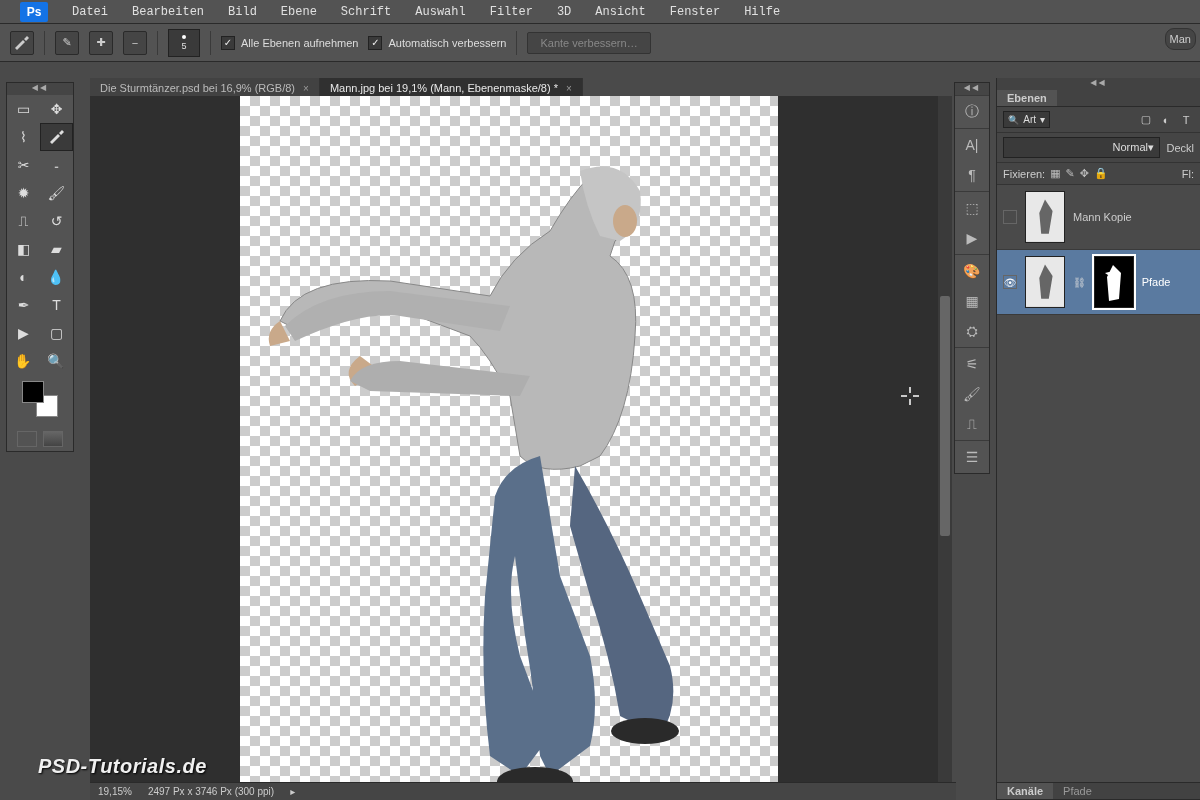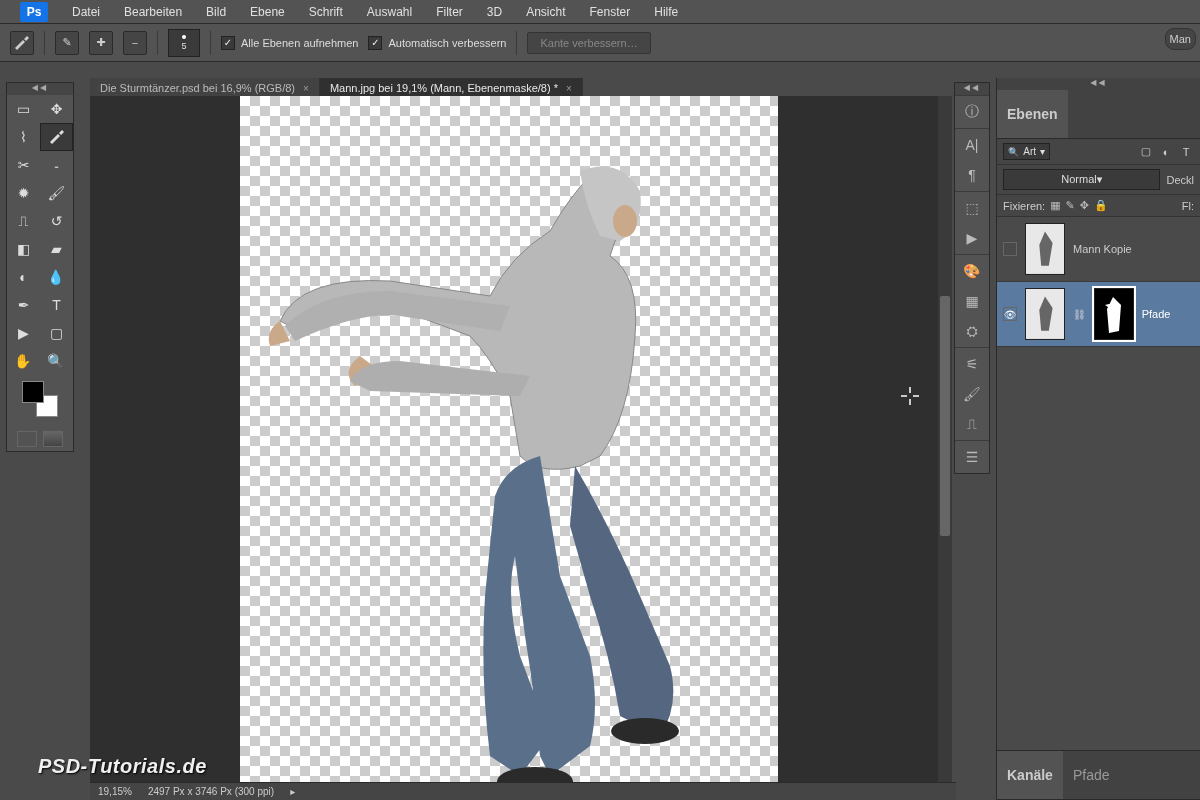--- a/index.html
+++ b/index.html
@@ -1,21 +1,21 @@
 <!DOCTYPE html>
 <html><head>
 <meta charset="utf-8">
 <style>
 * { margin: 0; padding: 0; box-sizing: border-box; font-family: "Segoe UI", Tahoma, sans-serif; }
 body { width: 1200px; height: 800px; background: #4a4a4a; color: #ccc; overflow: hidden; position: relative; font-size: 11px; }
 
 
 .menubar { height: 24px; background: #535353; display: flex; align-items: center; padding-left: 20px; border-bottom: 1px solid #2a2a2a; }
 .ps-logo { width: 28px; height: 20px; background: #1473e6; color: #fff; display: flex; align-items: center; justify-content: center; font-weight: bold; font-size: 12px; border-radius: 2px; margin-right: 12px; }
-.menubar .mi { padding: 0 12px; color: #e0e0e0; font-size: 12px; cursor: pointer; height: 24px; display: flex; align-items: center; }
+.menubar .mi { padding: 0 12px; color: #e0e0e0; font-size: 12px; cursor: pointer; height: 24px; display: flex; align-items: center; font-family: Liberation Mono, monospace; }
 
 
 .optbar { height: 38px; background: #535353; border-bottom: 1px solid #2a2a2a; display: flex; align-items: center; padding: 0 10px; gap: 10px; }
 .tool-ico { width: 24px; height: 24px; background: #454545; border: 1px solid #2a2a2a; border-radius: 2px; display: flex; align-items: center; justify-content: center; color: #ccc; }
 .sep { width: 1px; height: 24px; background: #3a3a3a; }
 .brush-preset { width: 32px; height: 28px; background: #3a3a3a; border: 1px solid #222; display: flex; flex-direction: column; align-items: center; justify-content: center; font-size: 9px; color: #e0e0e0; }
 .brush-preset .dot { width: 4px; height: 4px; background: #fff; border-radius: 50%; margin-bottom: 2px; }
 .chk { display: flex; align-items: center; gap: 6px; font-size: 11px; color: #ddd; }
 .chk .box { width: 14px; height: 14px; background: #3a3a3a; border: 1px solid #222; display: flex; align-items: center; justify-content: center; font-size: 10px; color: #eee; }
 .btn-dim { padding: 4px 12px; background: #454545; border: 1px solid #333; color: #888; font-size: 11px; border-radius: 2px; }
@@ -57,29 +57,29 @@
 .icon-dock { position: absolute; right: 210px; top: 82px; width: 36px; background: #535353; border: 1px solid #2a2a2a; }
 .icon-dock .collapse-arrows { text-align:center; }
 .dock-grp { padding: 6px 0; border-top: 1px solid #3a3a3a; display: flex; flex-direction: column; align-items: center; gap: 10px; }
 .dock-grp:first-of-type { border-top: none; }
 .dock-ico { width: 20px; height: 20px; display: flex; align-items: center; justify-content: center; color: #bbb; font-size: 14px; cursor: pointer; }
 
 
 .panels { position: absolute; right: 0; top: 78px; width: 204px; bottom: 0; background: #4a4a4a; border-left: 1px solid #2a2a2a; display: flex; flex-direction: column; }
 .collapse-arrows-r { height: 12px; background: #424242; text-align: center; font-size: 8px; color: #aaa; letter-spacing: 2px; }
 .panel-tabs { display: flex; background: #424242; border-bottom: 1px solid #2a2a2a; }
-.panel-tab { padding: 16px 10px; font-size: 14px; color: #ccc; font-weight: bold; background: #535353; }
+.panel-tab { padding: 2px 10px; font-size: 11px; color: #ccc; font-weight: bold; background: #535353; }
 .panel-tab.inactive { background: #424242; color: #999; font-weight: normal; }
 .panel-ctl { display: flex; align-items: center; gap: 4px; padding: 4px 6px; background: #454545; border-bottom: 1px solid #333; }
 .kind-sel { background: #3a3a3a; border: 1px solid #222; padding: 2px 4px; color: #ddd; font-size: 10px; display: flex; align-items: center; gap: 4px; }
 .kind-sel .mag { font-size: 9px; }
 .spacer { flex: 1; }
 .pc-ico { width: 16px; height: 16px; display: flex; align-items: center; justify-content: center; color: #ccc; font-size: 11px; }
 .blend-row { display: flex; align-items: center; padding: 4px 6px; gap: 6px; background: #454545; border-bottom: 1px solid #333; }
-.blend-sel { flex: 1; background: #3a3a3a; border: 1px solid #222; padding: 3px 6px; font-size: 11px; color: #ddd; display:flex; justify-content:center;}
+.blend-sel { flex: 1; background: #3a3a3a; border: 1px solid #222; padding: 3px 6px; font-size: 11px; color: #ddd; display:flex; justify-content:flex-end;}
 .lock-row { display: flex; align-items: center; padding: 4px 6px; gap: 5px; background: #454545; border-bottom: 1px solid #333; font-size: 11px; color: #ccc; }
 .lock-ico { font-size: 11px; color: #bbb; }
 
 .layers-list { flex: 0 0 auto; }
 .layer-row { display: flex; align-items: center; padding: 6px; gap: 8px; border-bottom: 1px solid #3a3a3a; }
 .layer-row.selected { background: #5a7aa0; color: #fff; }
 .vis { width: 14px; height: 14px; border: 1px solid #666; display:flex; align-items:center; justify-content:center; font-size:10px; }
 .thumb { width: 40px; height: 52px; background: #ddd; border: 1px solid #222; position: relative; overflow:hidden; }
 .thumb.sel { outline: 2px solid #fff; }
 .thumb.mask { background: #000; }

